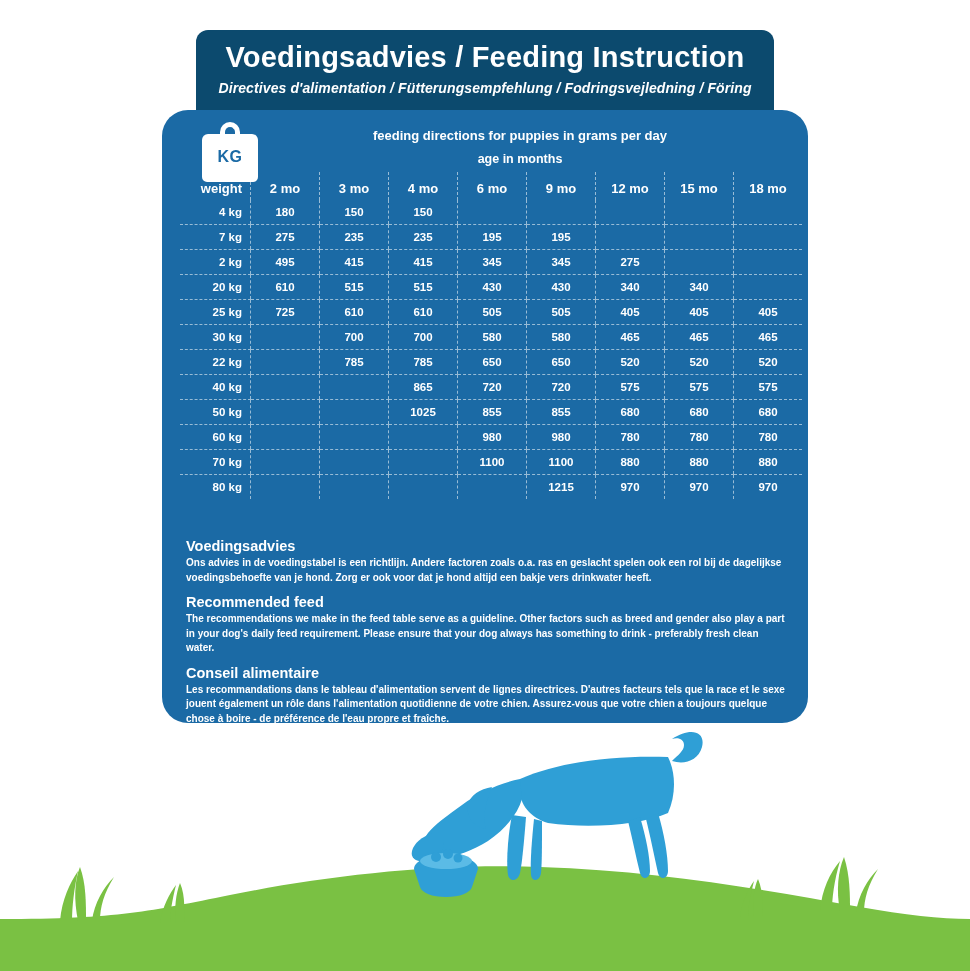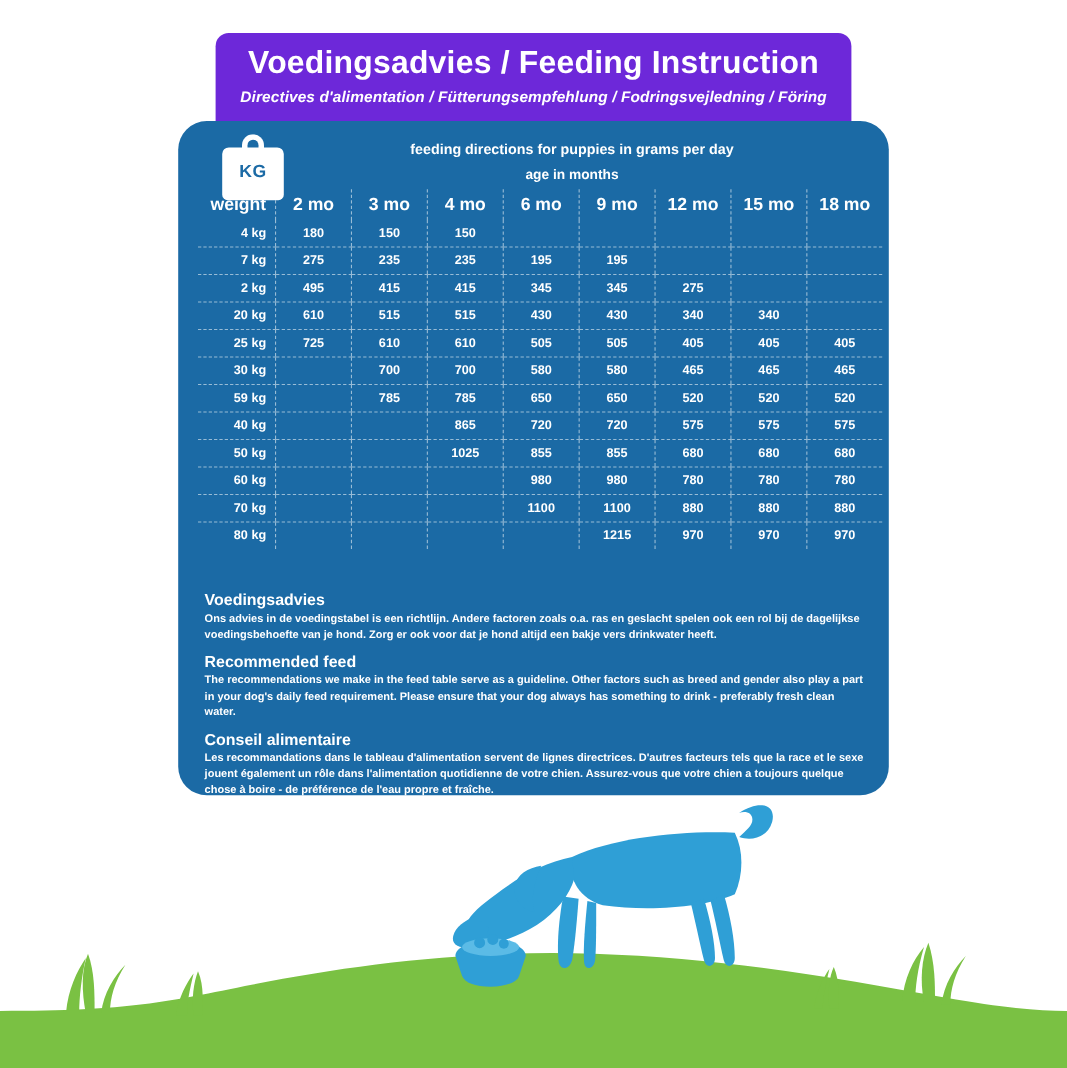--- a/index.html
+++ b/index.html
@@ -9,21 +9,21 @@
     font-family:"Liberation Sans", sans-serif;
     overflow:hidden;
     position:relative;
   }
 
   
   .banner{
     position:absolute;
     left:196px; top:30px;
     width:578px; height:80px;
-    background:#6d28d9;
+    background:#0c4a6e;
     border-radius:12px 12px 0 0;
     text-align:center;
     color:#ffffff;
   }
   .banner-title{
     font-size:29px;
     font-weight:bold;
     letter-spacing:.2px;
     padding-top:12px;
     line-height:1.1;
@@ -112,21 +112,21 @@
     font-size:11.5px;
     font-weight:bold;
     text-align:center;
     height:24px;
     padding:0;
     color:#ffffff;
   }
   table.feed th.hdr{
     vertical-align:bottom;
     padding-bottom:4px;
-    font-size:16px;
+    font-size:13px;
   }
   table.feed td.wcell, table.feed th.wcell{
     width:62px;
     text-align:right;
     padding-right:8px;
   }
   
   .feed tbody tr td.wcell{
     border-bottom:1px dashed rgba(255,255,255,.55);
   }
@@ -264,21 +264,21 @@
           <td class="dcell"></td>
           <td class="dcell">700</td>
           <td class="dcell">700</td>
           <td class="dcell">580</td>
           <td class="dcell">580</td>
           <td class="dcell">465</td>
           <td class="dcell">465</td>
           <td class="dcell">465</td>
         </tr>
         <tr>
-          <td class="wcell">59 kg</td>
+          <td class="wcell">22 kg</td>
           <td class="dcell"></td>
           <td class="dcell">785</td>
           <td class="dcell">785</td>
           <td class="dcell">650</td>
           <td class="dcell">650</td>
           <td class="dcell">520</td>
           <td class="dcell">520</td>
           <td class="dcell">520</td>
         </tr>
         <tr>

